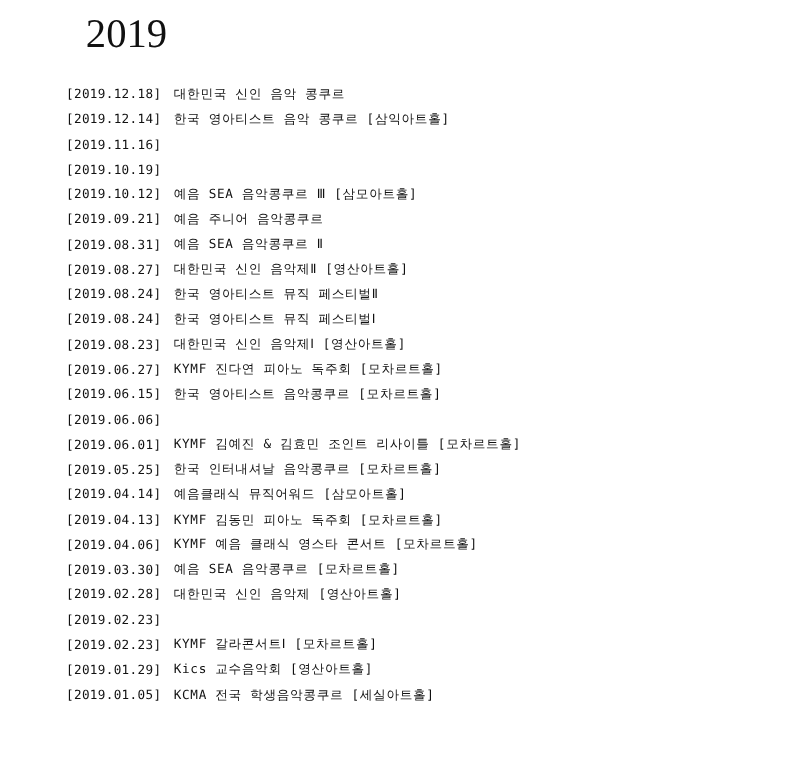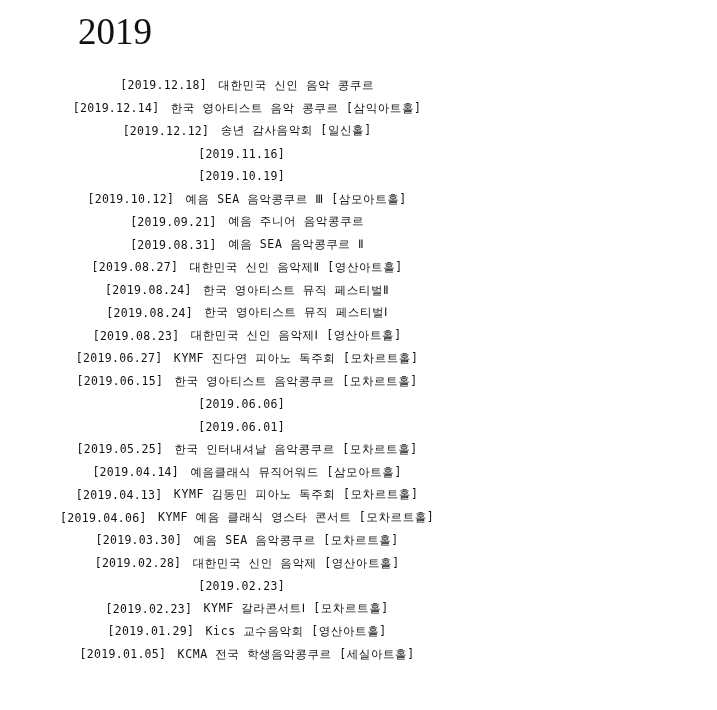--- a/index.html
+++ b/index.html
@@ -34,21 +34,20 @@
       list-style: none;
     }
     .event-item {
       display: flex;
       align-items: center;
       height: 22.75px;
       font-family: "DejaVu Sans Mono", "Liberation Mono", monospace;
       font-size: 11.5px;
       white-space: nowrap;
       cursor: pointer;
-      justify-content: center;
     }
     .event-date {
       display: inline-block;
       width: 98px;
       letter-spacing: 0.3px;
       color: #111111;
     }
     .event-title {
       display: inline-block;
       letter-spacing: 0.6px;
@@ -61,24 +60,20 @@
 <h1 class="year-heading">2019</h1>
 
 <ul class="event-list">
   <li class="event-item">
       <span class="event-date">[2019.12.18]</span>
       <span class="event-title">대한민국 신인 음악 콩쿠르</span>
     </li>
   <li class="event-item">
       <span class="event-date">[2019.12.14]</span>
       <span class="event-title">한국 영아티스트 음악 콩쿠르 [삼익아트홀]</span>
-    </li>
-  <li class="event-item">
-      <span class="event-date">[2019.12.12]</span>
-      <span class="event-title">송년 감사음악회 [일신홀]</span>
     </li>
   <li class="event-item">
       <span class="event-date">[2019.11.16]</span>
     </li>
   <li class="event-item">
       <span class="event-date">[2019.10.19]</span>
     </li>
   <li class="event-item">
       <span class="event-date">[2019.10.12]</span>
       <span class="event-title">예음 SEA 음악콩쿠르 Ⅲ [삼모아트홀]</span>
@@ -113,20 +108,21 @@
     </li>
   <li class="event-item">
       <span class="event-date">[2019.06.15]</span>
       <span class="event-title">한국 영아티스트 음악콩쿠르 [모차르트홀]</span>
     </li>
   <li class="event-item">
       <span class="event-date">[2019.06.06]</span>
     </li>
   <li class="event-item">
       <span class="event-date">[2019.06.01]</span>
+      <span class="event-title">KYMF 김예진 &amp; 김효민 조인트 리사이틀 [모차르트홀]</span>
     </li>
   <li class="event-item">
       <span class="event-date">[2019.05.25]</span>
       <span class="event-title">한국 인터내셔날 음악콩쿠르 [모차르트홀]</span>
     </li>
   <li class="event-item">
       <span class="event-date">[2019.04.14]</span>
       <span class="event-title">예음클래식 뮤직어워드 [삼모아트홀]</span>
     </li>
   <li class="event-item">

